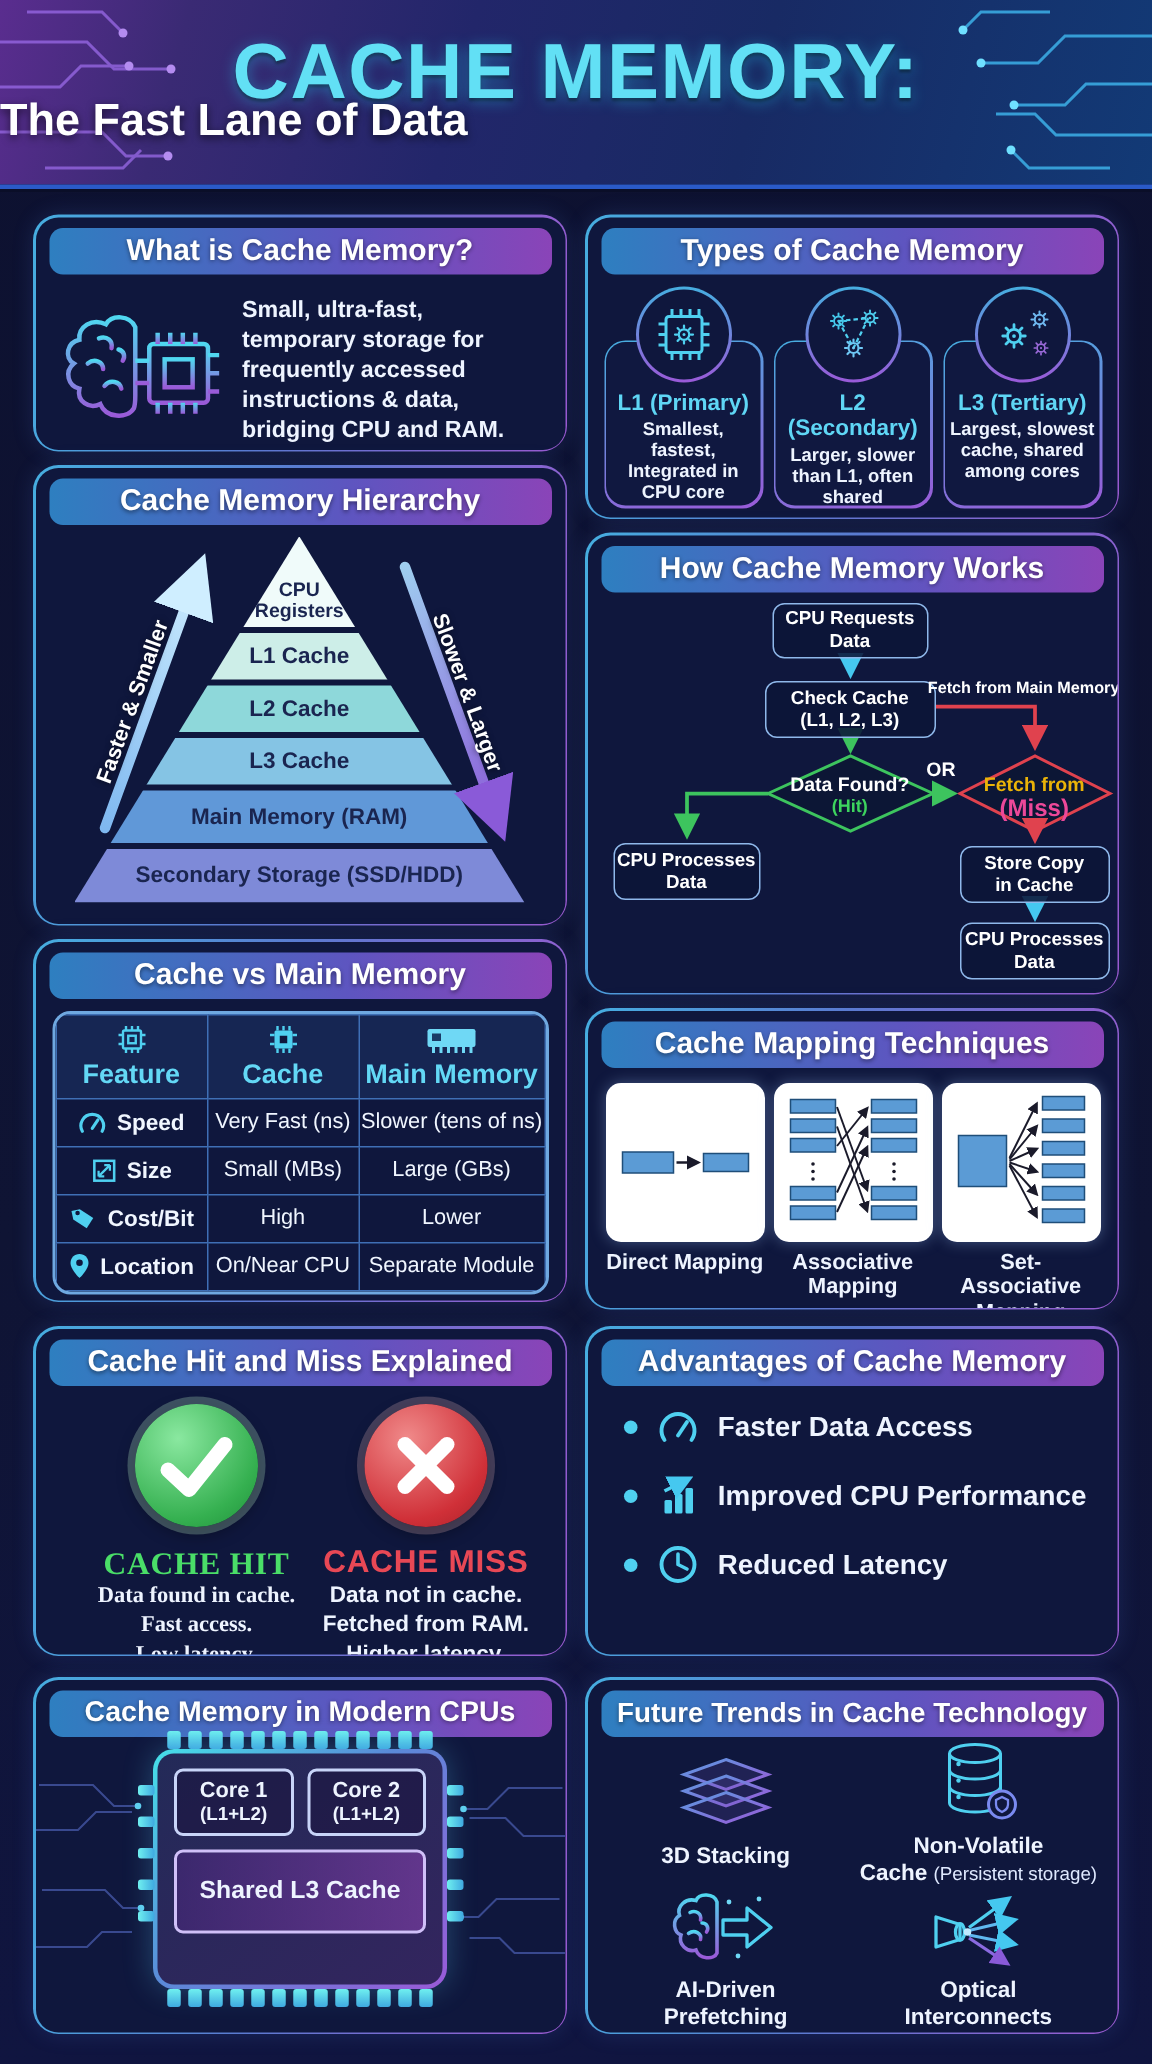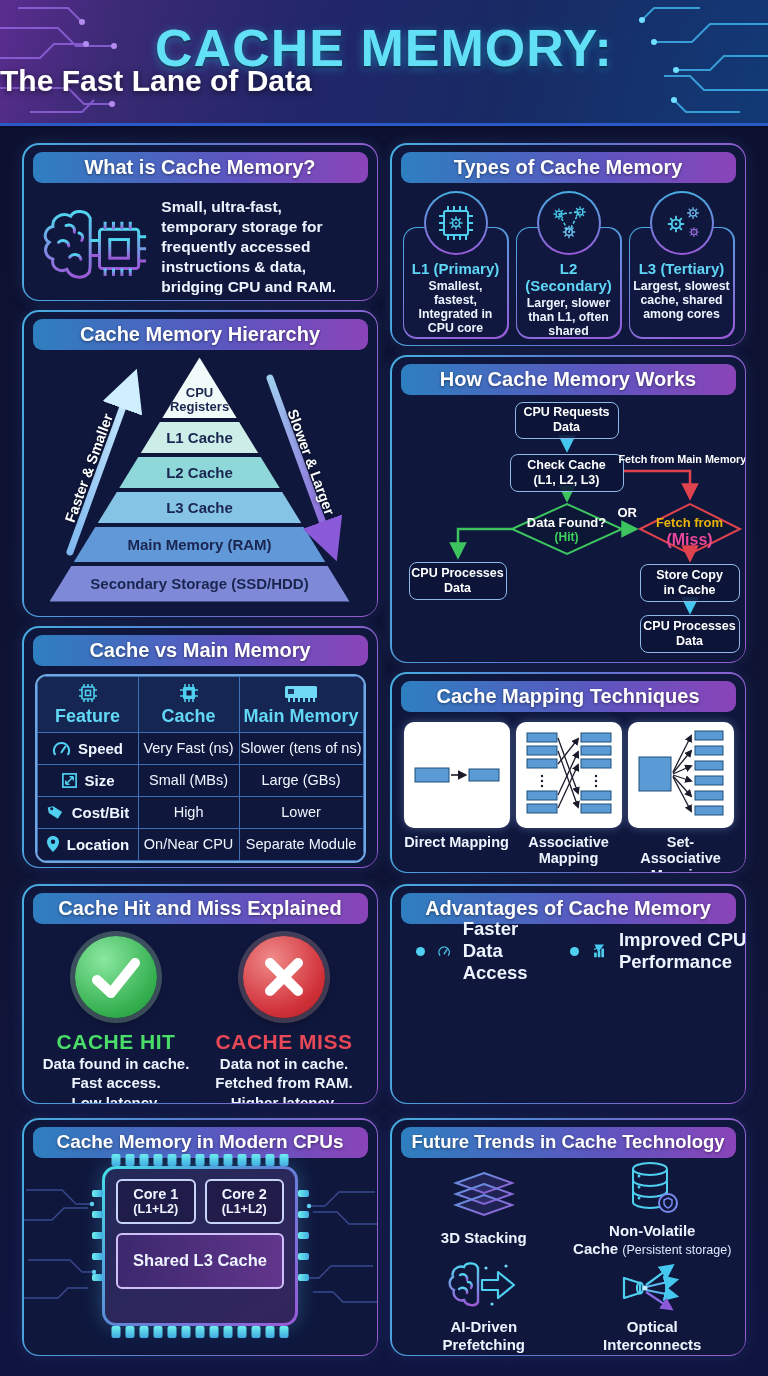--- a/index.html
+++ b/index.html
@@ -55,21 +55,21 @@
   table.vs { width:100%; border-collapse:collapse; }
   table.vs th, table.vs td { border:1.5px solid #3f6fb5; text-align:center; }
   table.vs th { height:56px; background:rgba(60,120,200,.16); color:#63d8f5; font-size:18px; font-weight:700; }
   table.vs td { height:32px; color:#f0f6ff; font-size:14.5px; }
   table.vs td.feat { font-weight:700; font-size:15px; }
   .cellflex { display:flex; align-items:center; justify-content:center; gap:7px; }
   .thflex { display:flex; flex-direction:column; align-items:center; gap:2px; }
   table.vs col.c1 { width:31%; } table.vs col.c2 { width:31%; } table.vs col.c3 { width:38%; }
   
   .hm-col { position:absolute; top:50px; width:165px; text-align:center; }
-  .hm-left { left:10px; } .hm-right { left:178px; }
+  .hm-left { left:25px;font-family:Liberation Serif, serif; } .hm-right { left:178px; }
   .hm-circle { width:82px; height:82px; border-radius:50%; margin:0 auto; position:relative; }
   .hit-c { background:radial-gradient(circle at 35% 28%,#8ae8a0,#35b050 68%,#1f8f3a);
     box-shadow:0 0 0 5px rgba(200,255,210,.25), 0 4px 12px rgba(0,0,0,.45); }
   .miss-c { background:radial-gradient(circle at 35% 28%,#f08a8a,#d03038 68%,#a82028);
     box-shadow:0 0 0 5px rgba(255,200,200,.22), 0 4px 12px rgba(0,0,0,.45); }
   .hm-title { margin-top:12px; font-size:21px; font-weight:700; letter-spacing:.5px; }
   .hit-t { color:#4ade68; } .miss-t { color:#e84855; }
   .hm-line { font-size:15px; line-height:1.32; font-weight:600; }
   .hm-line:first-of-type { margin-top:3px; }
   
@@ -112,21 +112,21 @@
   .flabel { position:absolute; color:#fff; font-weight:700; white-space:nowrap; }
   .dtext { position:absolute; text-align:center; font-weight:700; line-height:1.2; }
   .hit-txt { color:#3dd45e; font-size:12px; } .miss-txt { color:#ec4899; font-size:16px; }
   
   .map-box { position:absolute; top:48px; width:106px; height:106px; background:#ffffff;
     border-radius:10px; box-shadow:0 0 10px rgba(160,200,255,.35); display:flex; align-items:center; justify-content:center; }
   .mb-0 { left:12px; } .mb-1 { left:124px; } .mb-2 { left:236px; }
   .map-label { position:absolute; top:160px; width:106px; text-align:center;
     font-size:14.5px; font-weight:700; line-height:1.15; }
   
-  .adv-list { position:absolute; left:24px; top:50px; right:10px; display:flex; flex-direction:row; gap:27px; }
+  .adv-list { position:absolute; left:24px; top:50px; right:10px; display:flex; flex-direction:column; gap:15px; }
   .adv-row { display:flex; align-items:center; gap:12px; height:31px; }
   .adv-dot { width:9px; height:9px; border-radius:50%; background:#4fd0f0; flex:0 0 auto; }
   .adv-txt { font-size:18.5px; font-weight:700; }
   
   .fut-grid { position:absolute; left:8px; top:40px; right:8px; bottom:6px;
     display:grid; grid-template-columns:1fr 1fr; grid-template-rows:1fr 1fr; }
   .fut-item { display:flex; flex-direction:column; align-items:center; justify-content:center; text-align:center; }
   .fut-label { font-size:15px; font-weight:700; line-height:1.2; margin-top:4px; }
   .fut-suffix { font-size:12.5px; font-weight:400; color:#dfe9ff; }
   .hidden-defs { position:absolute; width:0; height:0; }

